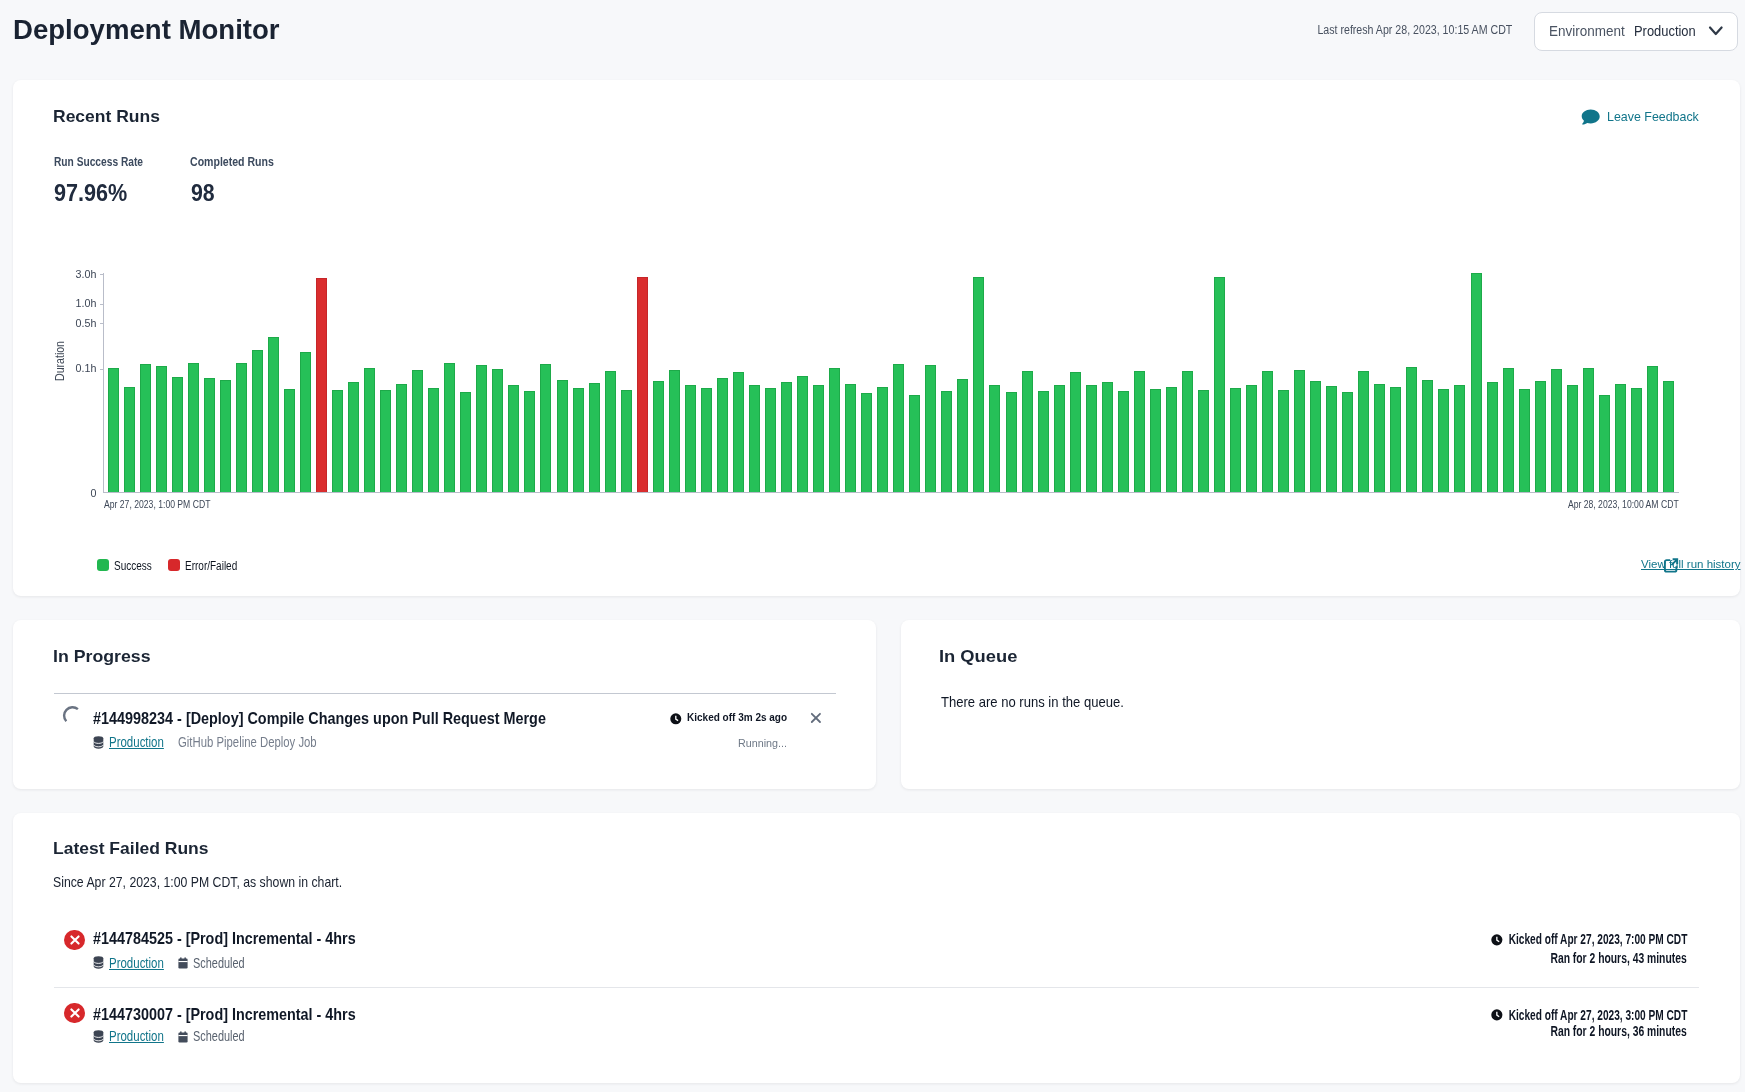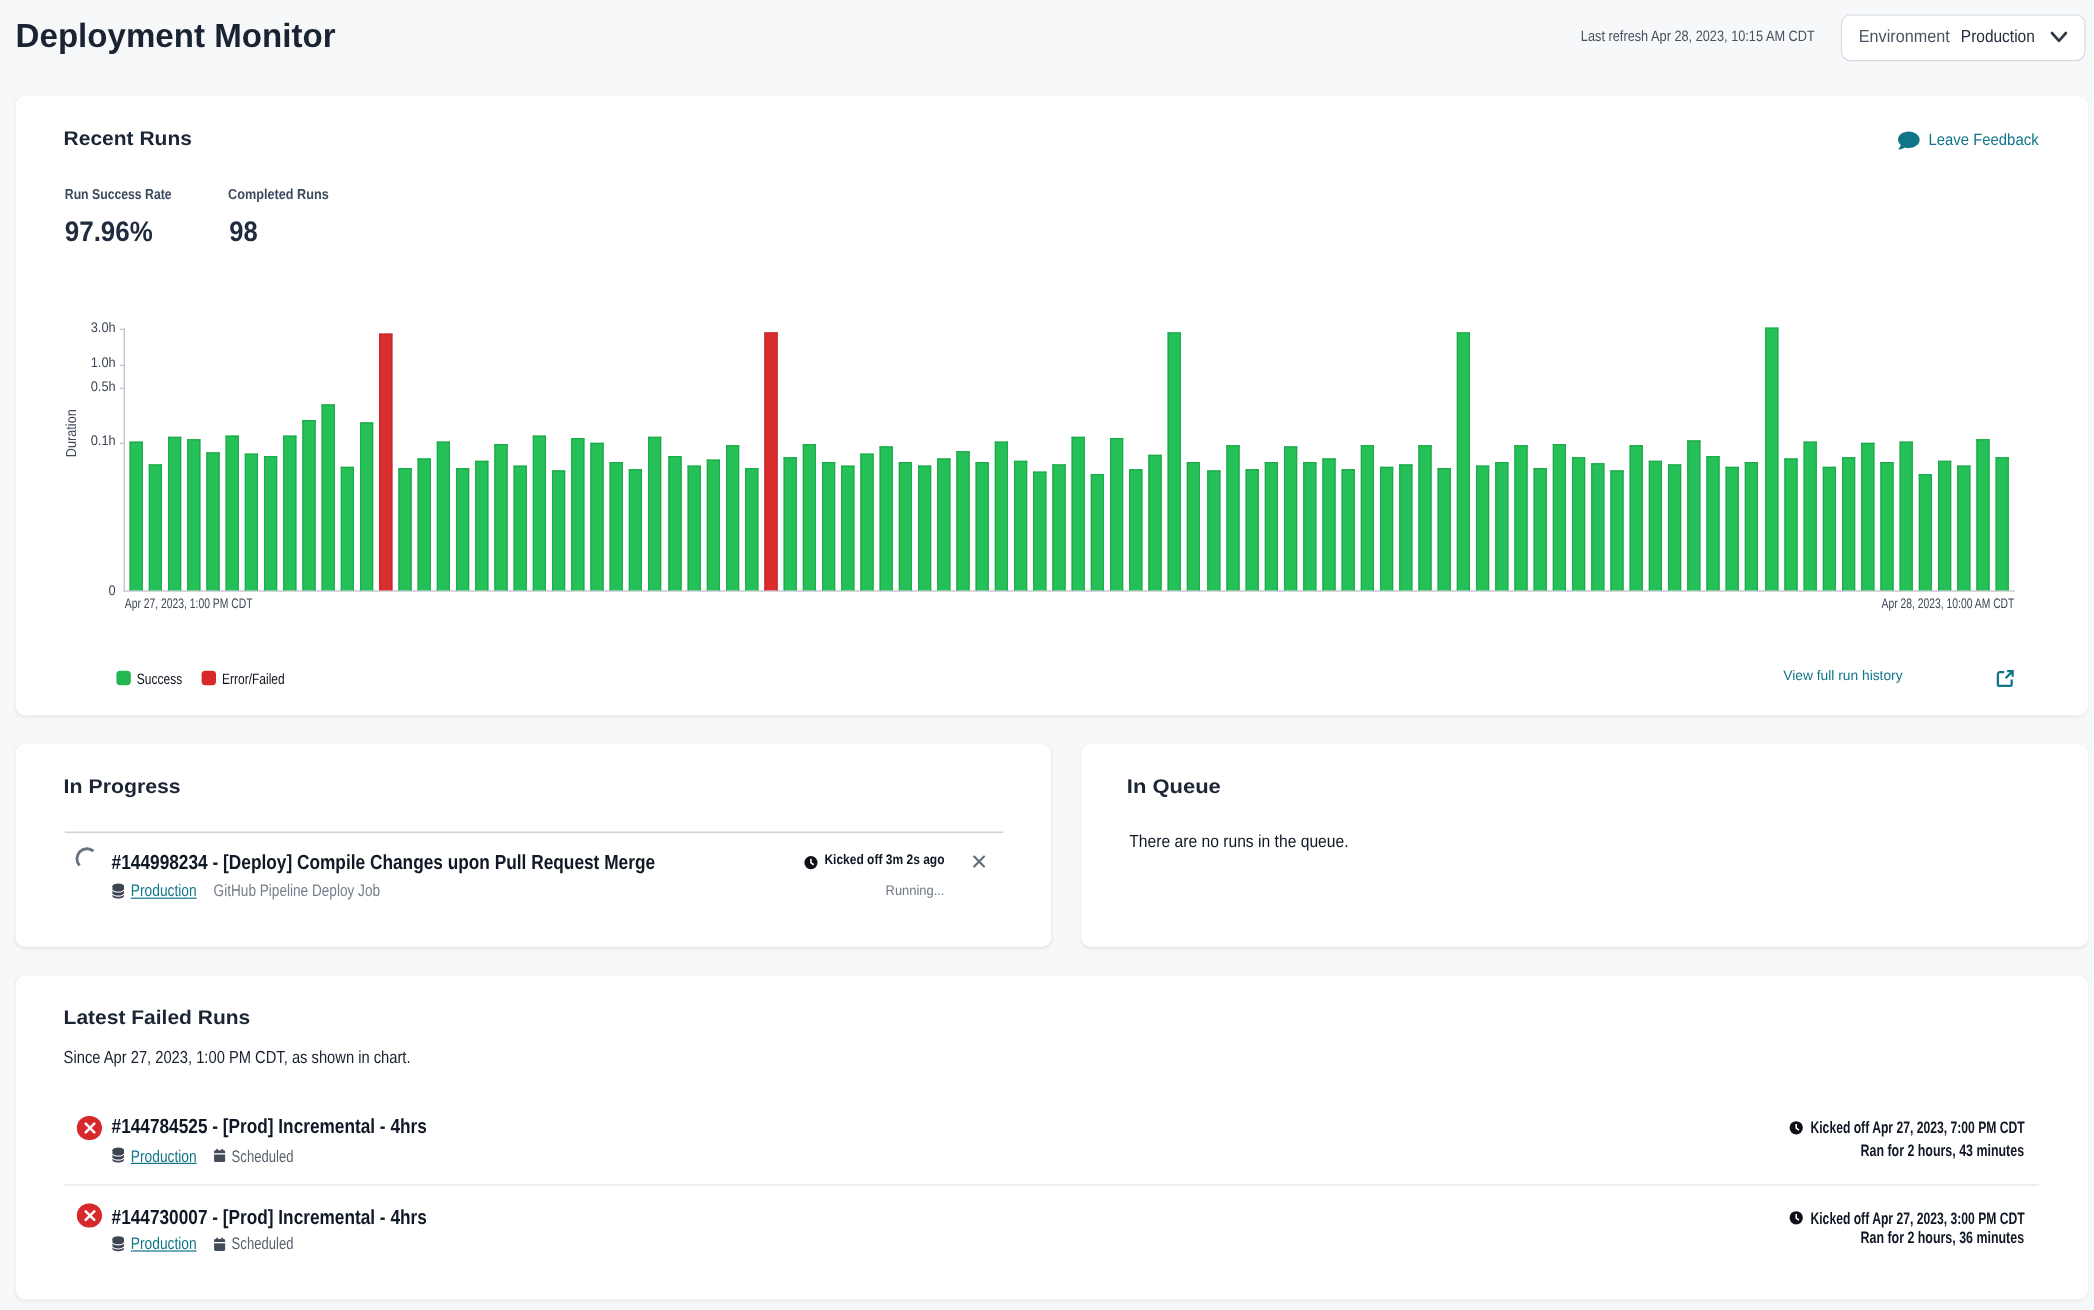--- a/index.html
+++ b/index.html
@@ -150,21 +150,21 @@
 <div class="bar" style="left:1662.9px;top:381.0px;height:111.0px;background:#26c058;border:1px solid #1daa49;border-bottom:none"></div>
 
   <div class="abs" style="top:498.5px;font-size:11.5px;color:#3d4757;left:103.5px;transform:scaleX(0.75);transform-origin:left top;">Apr 27, 2023, 1:00 PM CDT</div>
   <div class="abs" style="top:498.5px;font-size:11.5px;color:#3d4757;right:66px;transform:scaleX(0.75);transform-origin:right top;">Apr 28, 2023, 10:00 AM CDT</div>
 
   <div class="abs" style="left:97.3px;top:558.8px;width:12.2px;height:12.2px;border-radius:3px;background:#22b750;"></div>
   <div class="abs" style="top:559.9px;font-size:12.5px;color:#0e1520;left:113.9px;transform:scaleX(0.8);transform-origin:left top;">Success</div>
   <div class="abs" style="left:168px;top:558.8px;width:12.2px;height:12.2px;border-radius:3px;background:#d7282b;"></div>
   <div class="abs" style="top:559.9px;font-size:12.5px;color:#0e1520;left:184.8px;transform:scaleX(0.8);transform-origin:left top;">Error/Failed</div>
 
-  <div class="abs" style="top:559.3px;font-size:11.5px;color:#11758a;left:1486px;">View full run history</div>
+  <div class="abs" style="top:559.3px;font-size:11.5px;color:#11758a;left:1641px;text-decoration:underline;">View full run history</div>
   <svg width="16" height="16" style="left:1662.9px;top:558.2px;" viewBox="0 0 16 16">
     <path d="M7.2 2.1 H3.6 a1.7 1.7 0 0 0 -1.7 1.7 v8.1 a1.7 1.7 0 0 0 1.7 1.7 h8.1 a1.7 1.7 0 0 0 1.7 -1.7 V8.3" fill="none" stroke="#11758a" stroke-width="1.9"></path>
     <path d="M9.6 1.3 h4.6 v4.6 M13.7 1.8 L8.4 7.1" fill="none" stroke="#11758a" stroke-width="1.9"></path>
   </svg>
 
   <div class="card" style="left:13px;top:620px;width:862.5px;height:169px;"></div>
   <div class="abs" style="top:648.2px;font-size:16.5px;color:#1b2534;left:53.1px;font-weight:bold;transform:scaleX(1.075);transform-origin:left top;">In Progress</div>
   <div class="abs" style="left:53.5px;top:693.4px;width:782.5px;height:1px;background:#c3c8d1;"></div>
 
   <svg width="20" height="20" style="left:65px;top:706px;">

